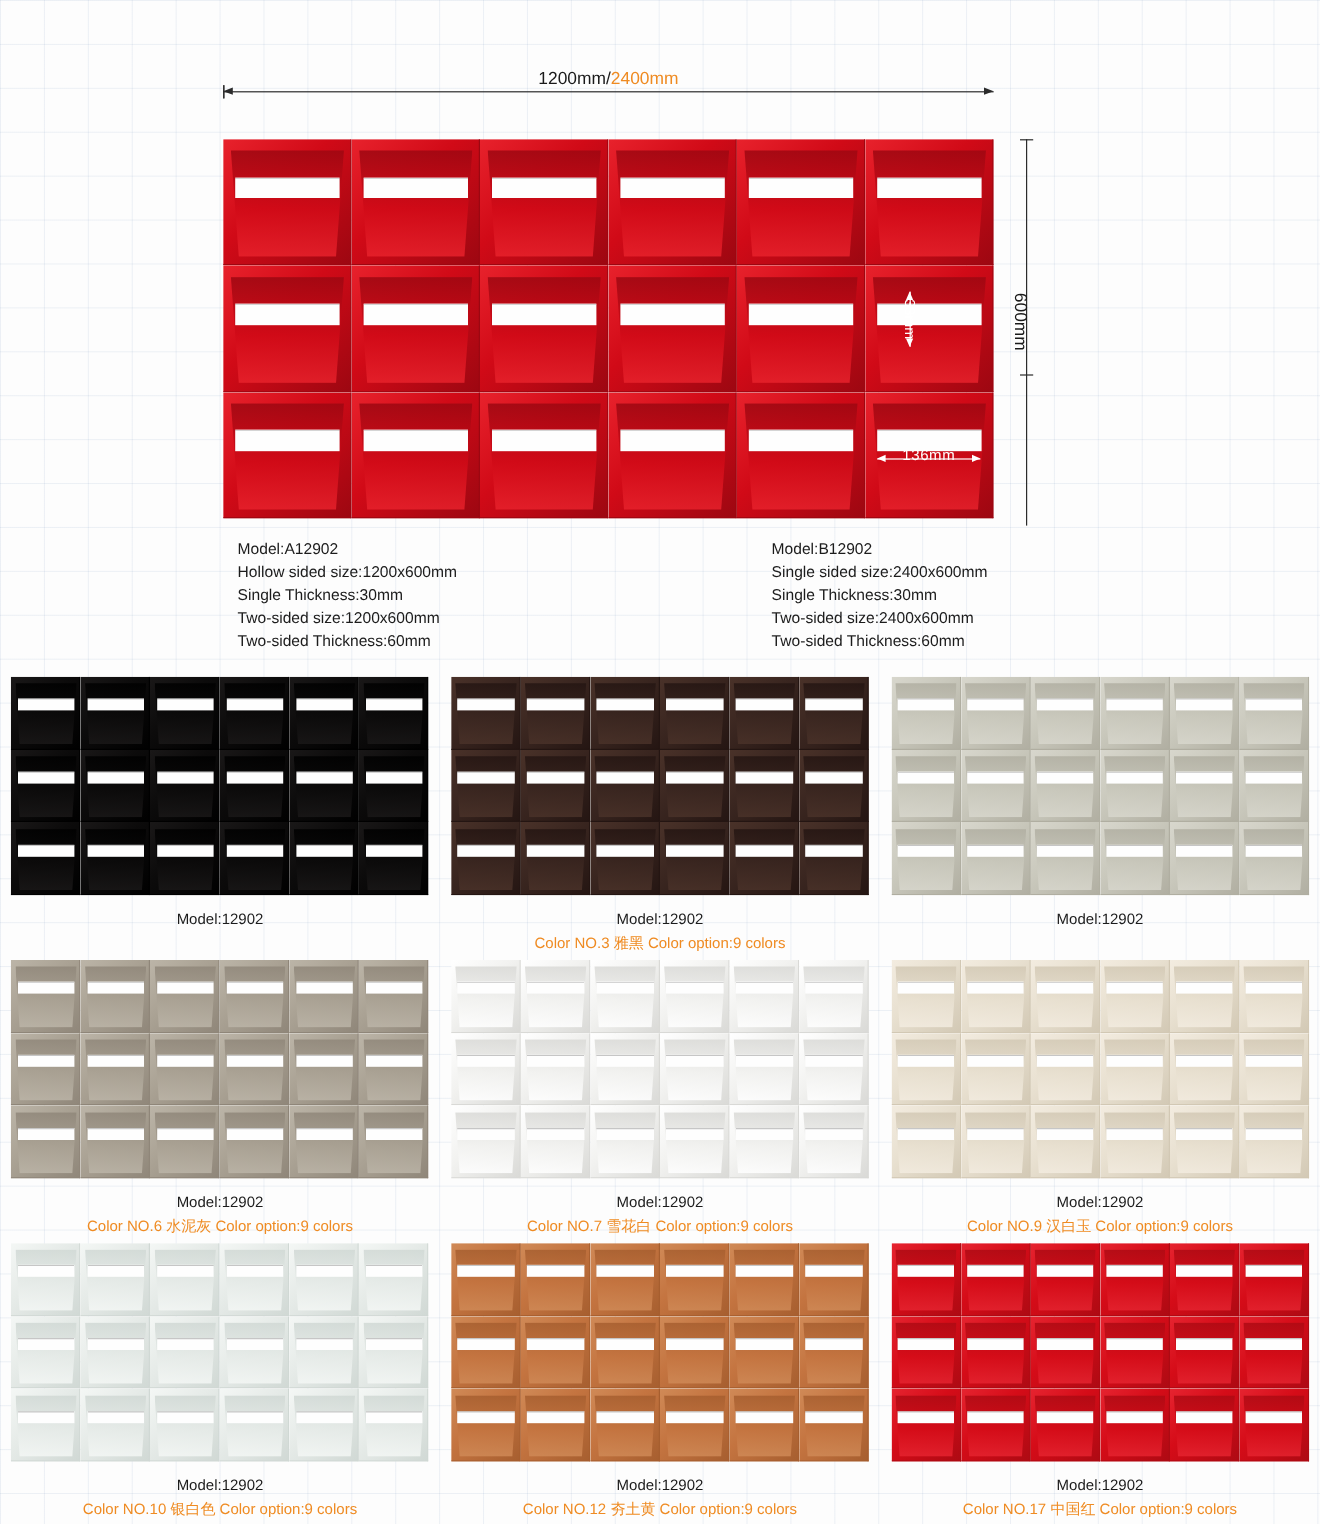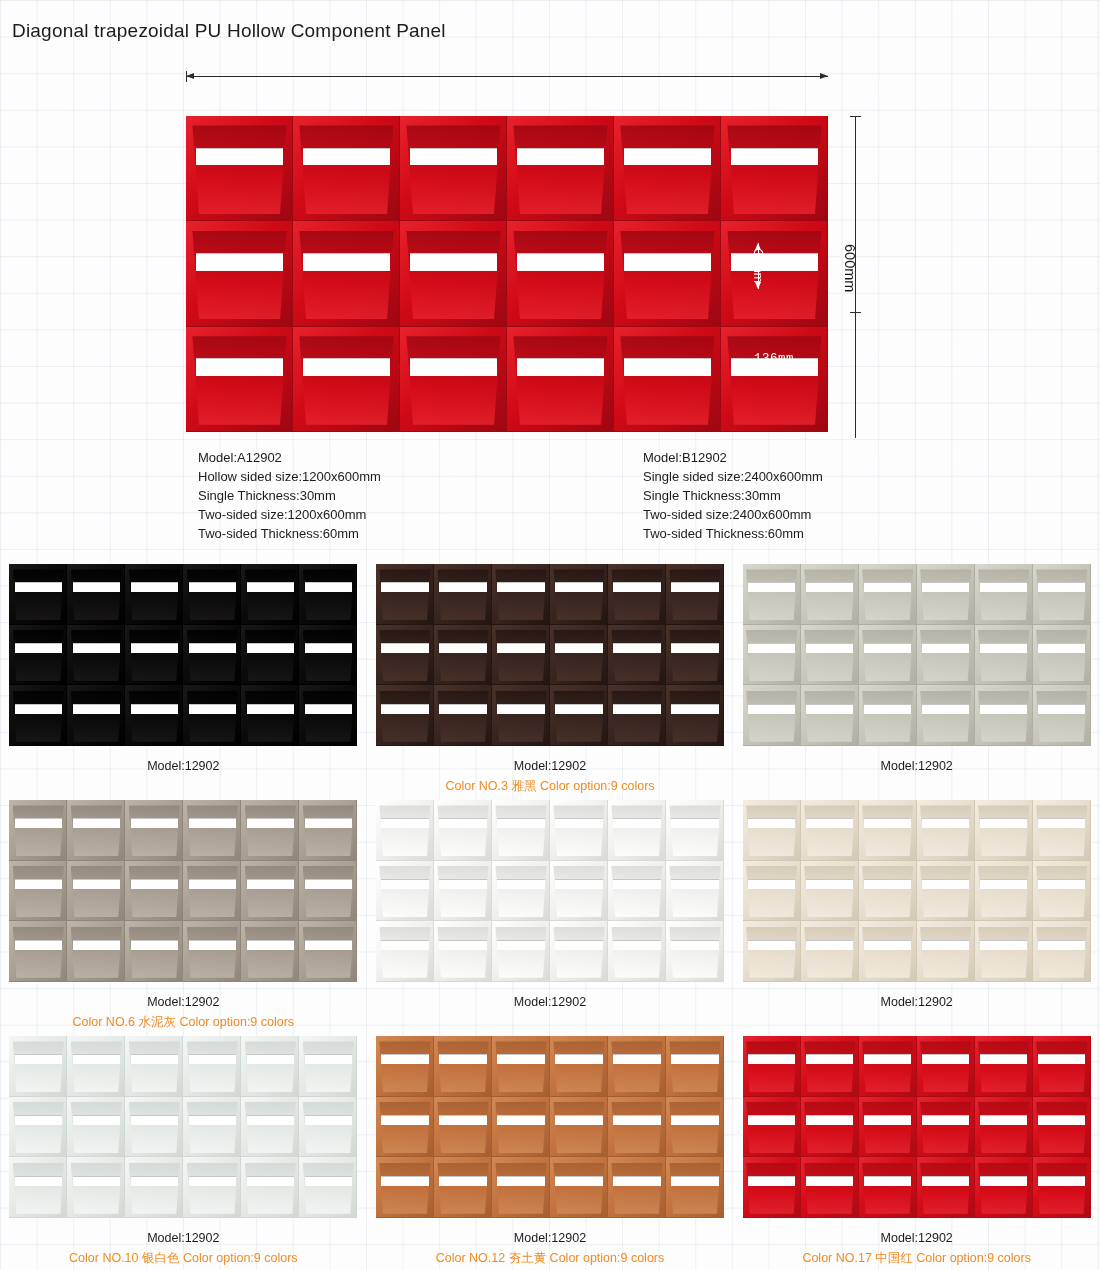--- a/index.html
+++ b/index.html
@@ -80,21 +80,21 @@
   .blk .slot{
     position:absolute;left:9%;right:9%;top:30%;height:17%;
     background:#fefefe;
     box-shadow:0 1px 0 rgba(0,0,0,.22) inset;
   }
   .blk .seamv{position:absolute;right:0;top:0;bottom:0;width:1px;}
   .blk .seamh{position:absolute;left:0;right:0;bottom:0;height:1px;}
 
   
   .ann-136{
-    position:absolute;left:731px;top:356px;width:86px;height:12px;font-family:Liberation Mono, monospace;
+    position:absolute;left:731px;top:376px;width:86px;height:12px;
   }
   .ann-136 .l{position:absolute;left:0;top:6px;width:100%;height:1px;background:#fff;}
   .ann-136 .aL,.ann-136 .aR{
     position:absolute;top:2.5px;width:0;height:0;
     border-top:3.5px solid transparent;border-bottom:3.5px solid transparent;
   }
   .ann-136 .aL{left:0;border-right:7px solid #fff;}
   .ann-136 .aR{right:0;border-left:7px solid #fff;}
   .ann-136 .t{
     position:absolute;left:0;top:-4px;width:100%;text-align:center;
@@ -144,22 +144,24 @@
   .cap .m{font-size:12.5px;color:#1c1c1c;display:block;line-height:1.6;}
   .cap .c{font-size:12.5px;color:#ef8b22;display:block;line-height:1.6;}
 </style>
 </head>
 <body>
 
 <div class="grid-bg"></div>
 
 <div class="page">
 
-  <div class="title">Diagonal trapezoidal PU Hollow Component Panel</div>
-
+
+  <div class="dim-top-label">
+    <span>1200mm</span><span>/</span><span class="alt">2400mm</span>
+  </div>
   <div class="dim-top">
     <div class="line"></div>
     <div class="cap l"></div>
       <div class="cap r"></div>
     <div class="arrowL"></div>
     <div class="arrowR"></div>
   </div>
 
   <div class="hero">
     <div class="pgrid" id="hero-grid">
@@ -996,20 +998,21 @@
               <div class="face" style="background: linear-gradient(135deg, rgb(255, 255, 255) 0%, rgb(242, 242, 240) 42%, rgb(217, 217, 214) 100%);"></div>
               <div class="bevel" style="background: linear-gradient(rgb(217, 217, 214) 0%, rgb(242, 242, 240) 55%, rgb(255, 255, 255) 100%); opacity: 0.85;"></div>
               <div class="slot"></div>
               <div class="seamv" style="background: rgb(217, 217, 214);"></div>
               <div class="seamh" style="background: rgb(217, 217, 214);"></div>
             </div>
           </div>
         </div>
         <div class="cap">
           <span class="m">Model:12902</span>
+          <span class="c">Color NO.7 雪花白  Color option:9 colors</span>
         </div>
       </div>
       <div class="cell">
         <div class="sw">
           <div class="pgrid">
             <div class="blk">
               <div class="face" style="background: linear-gradient(135deg, rgb(243, 236, 224) 0%, rgb(232, 224, 208) 42%, rgb(210, 200, 180) 100%);"></div>
               <div class="bevel" style="background: linear-gradient(rgb(210, 200, 180) 0%, rgb(232, 224, 208) 55%, rgb(243, 236, 224) 100%); opacity: 0.85;"></div>
               <div class="slot"></div>
               <div class="seamv" style="background: rgb(210, 200, 180);"></div>
@@ -1131,20 +1134,21 @@
               <div class="face" style="background: linear-gradient(135deg, rgb(243, 236, 224) 0%, rgb(232, 224, 208) 42%, rgb(210, 200, 180) 100%);"></div>
               <div class="bevel" style="background: linear-gradient(rgb(210, 200, 180) 0%, rgb(232, 224, 208) 55%, rgb(243, 236, 224) 100%); opacity: 0.85;"></div>
               <div class="slot"></div>
               <div class="seamv" style="background: rgb(210, 200, 180);"></div>
               <div class="seamh" style="background: rgb(210, 200, 180);"></div>
             </div>
           </div>
         </div>
         <div class="cap">
           <span class="m">Model:12902</span>
+          <span class="c">Color NO.9 汉白玉  Color option:9 colors</span>
         </div>
       </div>
       <div class="cell">
         <div class="sw">
           <div class="pgrid">
             <div class="blk">
               <div class="face" style="background: linear-gradient(135deg, rgb(244, 247, 245) 0%, rgb(230, 235, 232) 42%, rgb(208, 216, 212) 100%);"></div>
               <div class="bevel" style="background: linear-gradient(rgb(208, 216, 212) 0%, rgb(230, 235, 232) 55%, rgb(244, 247, 245) 100%); opacity: 0.85;"></div>
               <div class="slot"></div>
               <div class="seamv" style="background: rgb(208, 216, 212);"></div>

